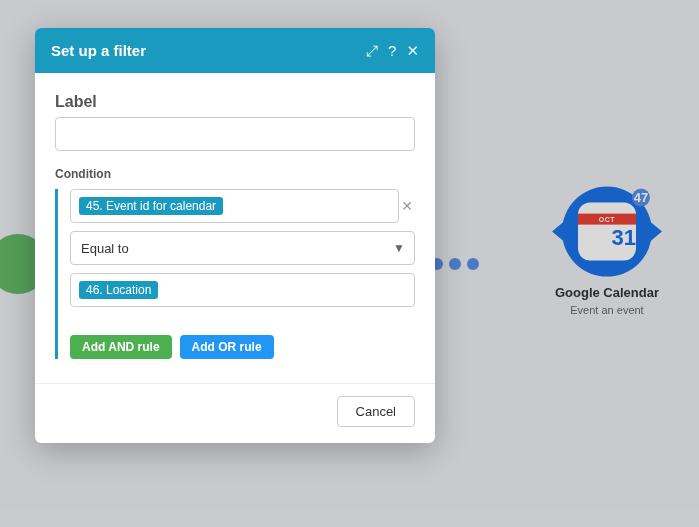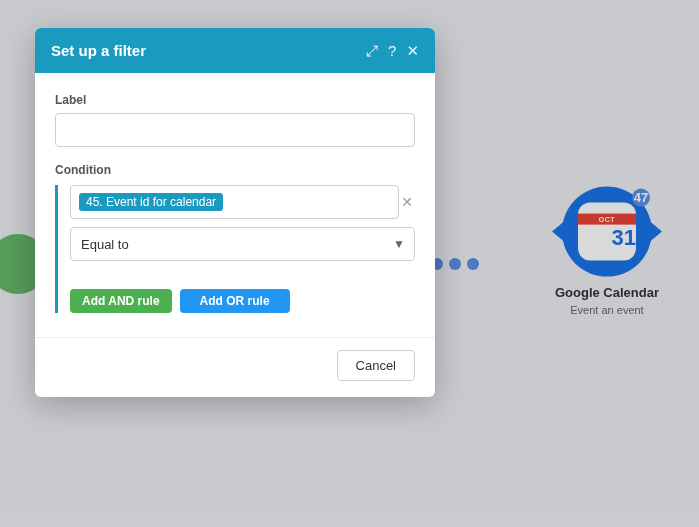--- a/index.html
+++ b/index.html
@@ -227,21 +227,21 @@
       border: none;
       line-height: 1;
       opacity: 0.9;
     }
 
     .dialog-body {
       padding: 20px 20px 16px;
     }
 
     .field-label {
-      font-size: 12px;
+      font-size: 16px;
       font-weight: 600;
       color: #555;
       margin-bottom: 6px;
     }
 
     .text-input {
       width: 100%;
       height: 34px;
       border: 1px solid #ccc;
       border-radius: 4px;
@@ -361,21 +361,21 @@
       font-size: 12px;
       font-weight: 600;
       cursor: pointer;
     }
 
     .btn-or {
       background: #2196f3;
       color: white;
       border: none;
       border-radius: 4px;
-      padding: 5px 20px;
+      padding: 5px 12px;
       font-size: 12px;
       font-weight: 600;
       cursor: pointer;
     }
 
     .dialog-footer {
       display: flex;
       justify-content: flex-end;
       gap: 10px;
       padding: 12px 20px 16px;
@@ -476,20 +476,25 @@
             <option>Not equal to</option>
             <option>Contains</option>
             <option>Does not contain</option>
             <option>Is empty</option>
             <option>Is not empty</option>
           </select>
           <span class="select-arrow">▼</span>
         </div>
       </div>
 
+      <div class="condition-row">
+        <div class="tag-only-wrap">
+          <span class="tag">46. Location</span>
+        </div>
+      </div>
 
       <div class="rule-buttons">
         <button class="btn-and">Add AND rule</button>
         <button class="btn-or">Add OR rule</button>
       </div>
 
     </div>
   </div>
 
   <div class="dialog-footer">

